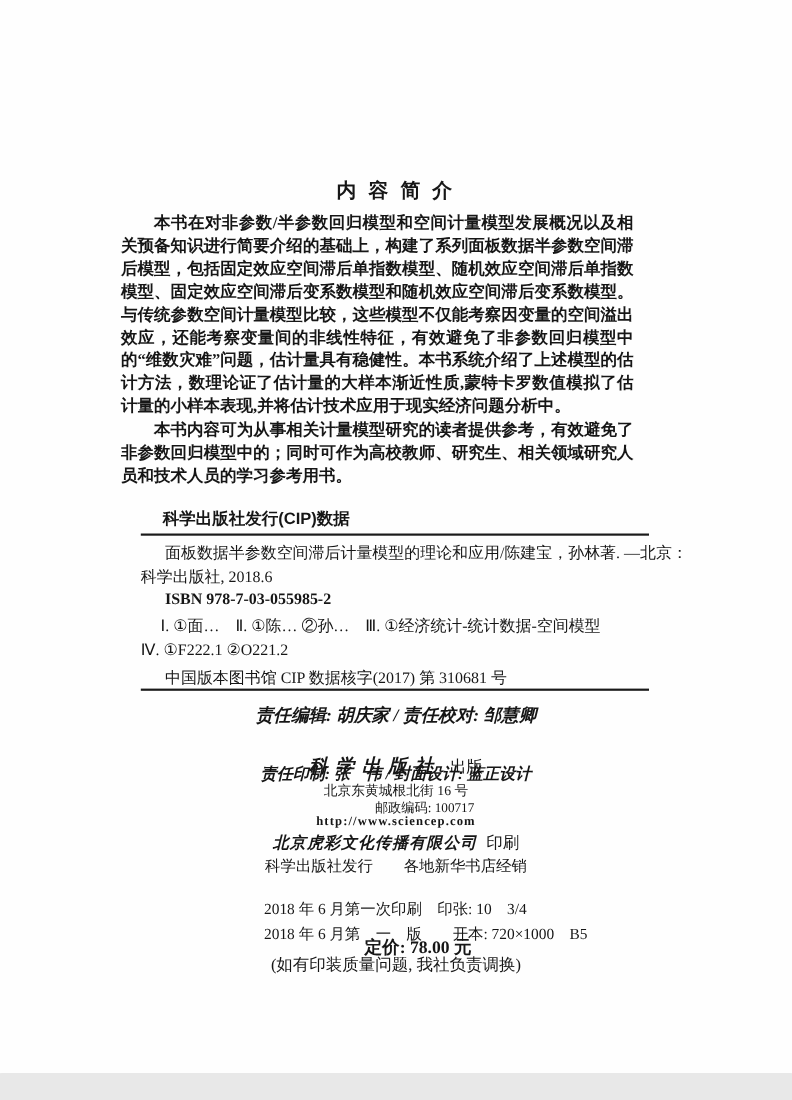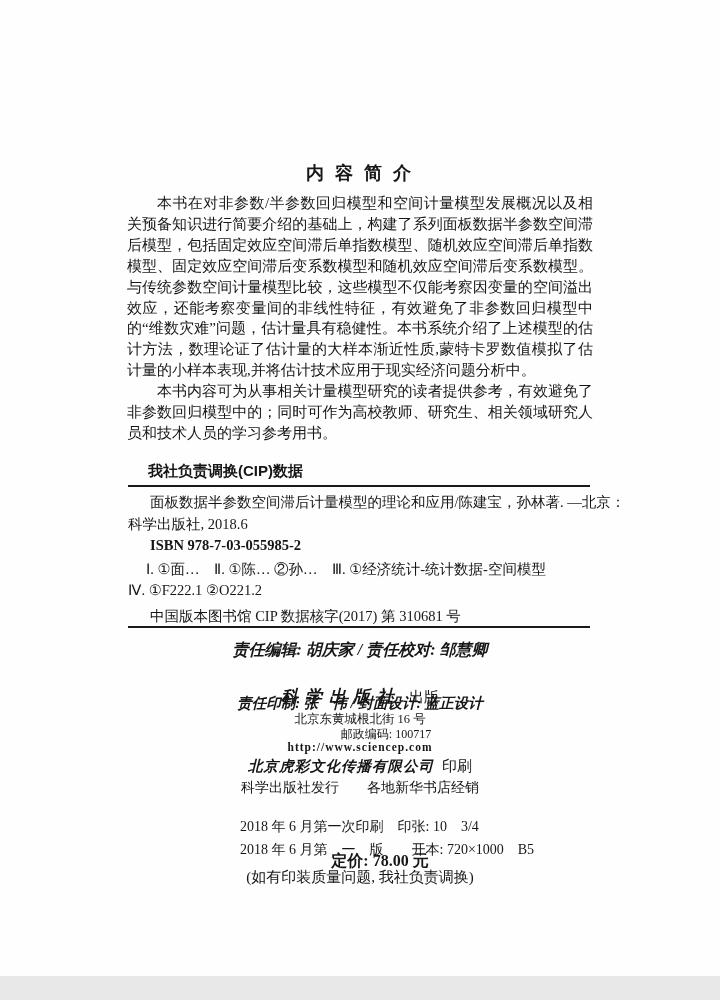--- a/index.html
+++ b/index.html
@@ -15,23 +15,23 @@
   }
   .abs{position:absolute;white-space:nowrap;}
   .ctr{position:absolute;left:0;width:720px;text-align:center;white-space:nowrap;}
 
   .section-title{
     top:161px;
     font-family:"Liberation Sans",sans-serif;
     font-weight:bold;font-size:18px;letter-spacing:3px;
   }
   .intro{
-    position:absolute;top:193px;left:127px;width:466px;
+    position:absolute;top:193px;left:110px;width:466px;
     font-size:15px;line-height:20.9px;
-    font-weight:normal;
+    font-weight:bold;
     text-align:justify;
   }
   .intro p{margin:0;text-indent:2em;}
 
   .cip-heading{
     top:462px;left:148px;
     font-family:"Liberation Sans",sans-serif;
     font-weight:bold;font-size:15px;
   }
   .rule{position:absolute;left:128px;width:462px;height:2px;background:#1a1a1a;}
@@ -72,21 +72,21 @@
 
 <div class="page">
 
   <div class="ctr section-title">内 容 简 介</div>
 
   <div class="intro">
     <p>本书在对非参数/半参数回归模型和空间计量模型发展概况以及相关预备知识进行简要介绍的基础上，构建了系列面板数据半参数空间滞后模型，包括固定效应空间滞后单指数模型、随机效应空间滞后单指数模型、固定效应空间滞后变系数模型和随机效应空间滞后变系数模型。与传统参数空间计量模型比较，这些模型不仅能考察因变量的空间溢出效应，还能考察变量间的非线性特征，有效避免了非参数回归模型中的“维数灾难”问题，估计量具有稳健性。本书系统介绍了上述模型的估计方法，数理论证了估计量的大样本渐近性质,蒙特卡罗数值模拟了估计量的小样本表现,并将估计技术应用于现实经济问题分析中。</p>
     <p>本书内容可为从事相关计量模型研究的读者提供参考，有效避免了非参数回归模型中的；同时可作为高校教师、研究生、相关领域研究人员和技术人员的学习参考用书。</p>
   </div>
 
-  <div class="abs cip-heading">我社负责调换(CIP)数据</div>
+  <div class="abs cip-heading">科学出版社发行(CIP)数据</div>
   <div class="rule rule-top"></div>
 
   <div class="abs cip-line cip-title">面板数据半参数空间滞后计量模型的理论和应用/陈建宝，孙林著. —北京：</div>
   <div class="abs cip-line cip-pub">科学出版社, 2018.6</div>
   <div class="abs cip-line cip-isbn">ISBN 978-7-03-055985-2</div>
   <div class="abs cip-line cip-class1">Ⅰ. ①面…　Ⅱ. ①陈… ②孙…　Ⅲ. ①经济统计-统计数据-空间模型</div>
   <div class="abs cip-line cip-class2">Ⅳ. ①F222.1 ②O221.2</div>
   <div class="abs cip-line cip-record">中国版本图书馆 CIP 数据核字(2017) 第 310681 号</div>
   <div class="rule rule-bottom"></div>
 

